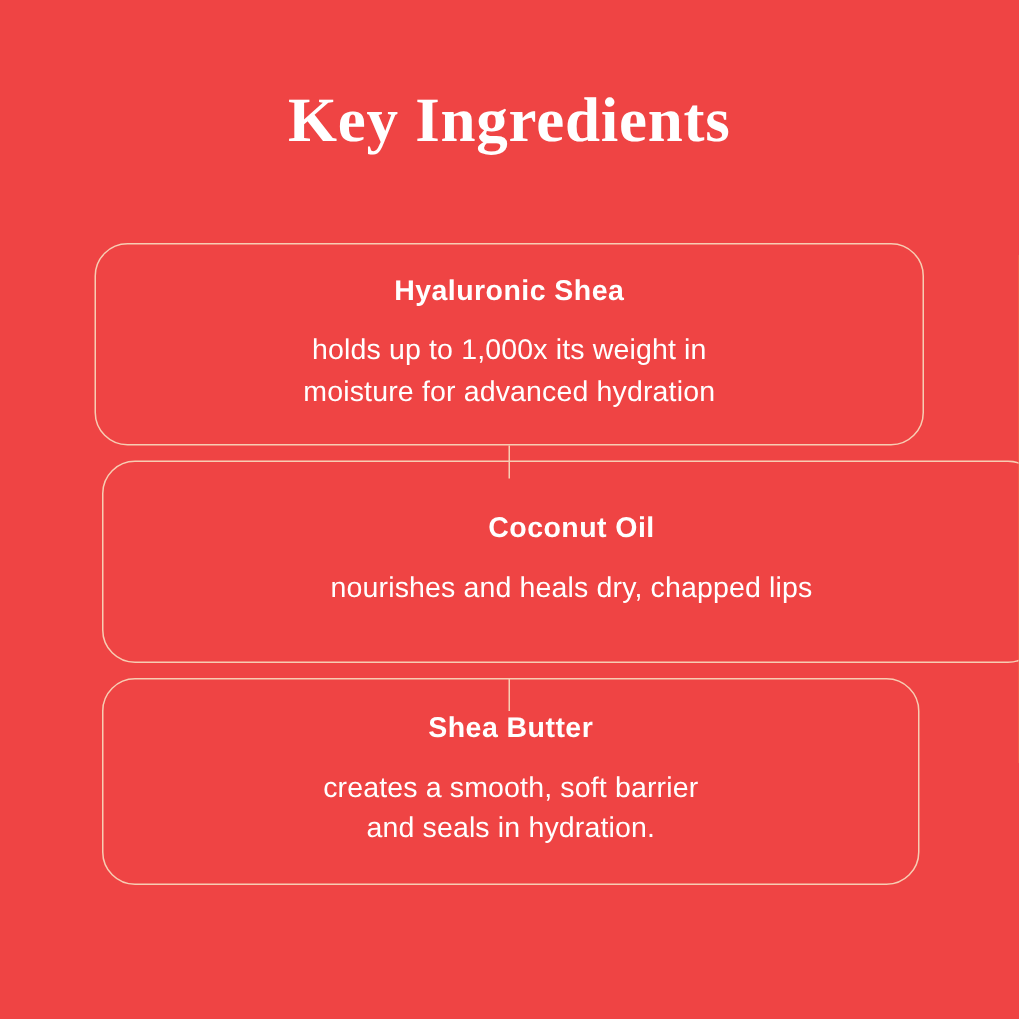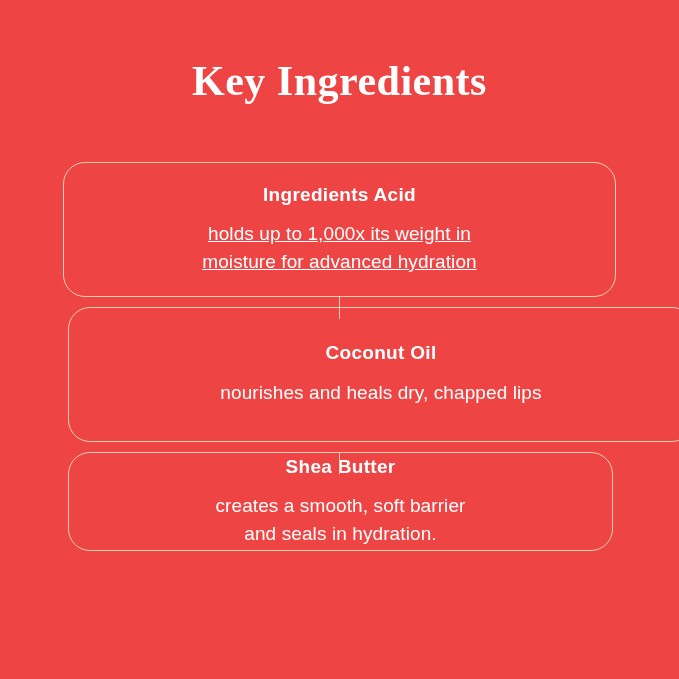--- a/index.html
+++ b/index.html
@@ -59,21 +59,21 @@
     margin-bottom: 10px;
   }
   .card-2 {
     width: 626px;
     height: 135px;
     margin-left: 68px;
     margin-bottom: 10px;
   }
   .card-3 {
     width: 545px;
-    height: 99px;
+    height: 138px;
     margin-left: 68px;
   }
   .card-heading {
     font-size: 19px;
     font-weight: 700;
     letter-spacing: 0.3px;
     margin: 0 0 14px 0;
     line-height: 1.2;
   }
   .card-body {
@@ -96,22 +96,22 @@
 </head>
 <body>
 
 <div class="page">
 
   <div class="title">Key Ingredients</div>
 
   <div class="cards">
 
     <div class="card card-1">
-      <div class="card-heading">Ingredients Acid</div>
-      <div class="card-body" style="white-space: pre-line; text-decoration: underline;">holds up to 1,000x its weight in
+      <div class="card-heading">Hyaluronic Shea</div>
+      <div class="card-body" style="white-space: pre-line;">holds up to 1,000x its weight in
 moisture for advanced hydration</div>
     </div>
 
     <div class="card card-2">
       <div class="card-heading">Coconut Oil</div>
       <div class="card-body" style="white-space: pre-line;">nourishes and heals dry, chapped lips</div>
     </div>
 
     <div class="card card-3">
       <div class="card-heading">Shea Butter</div>

